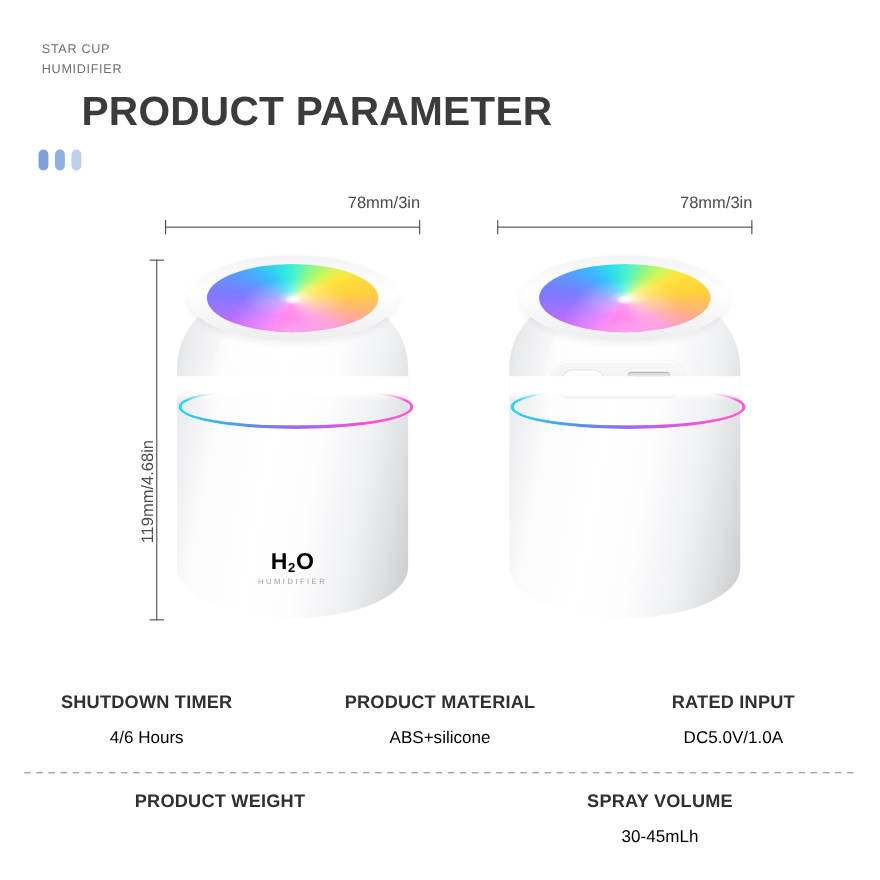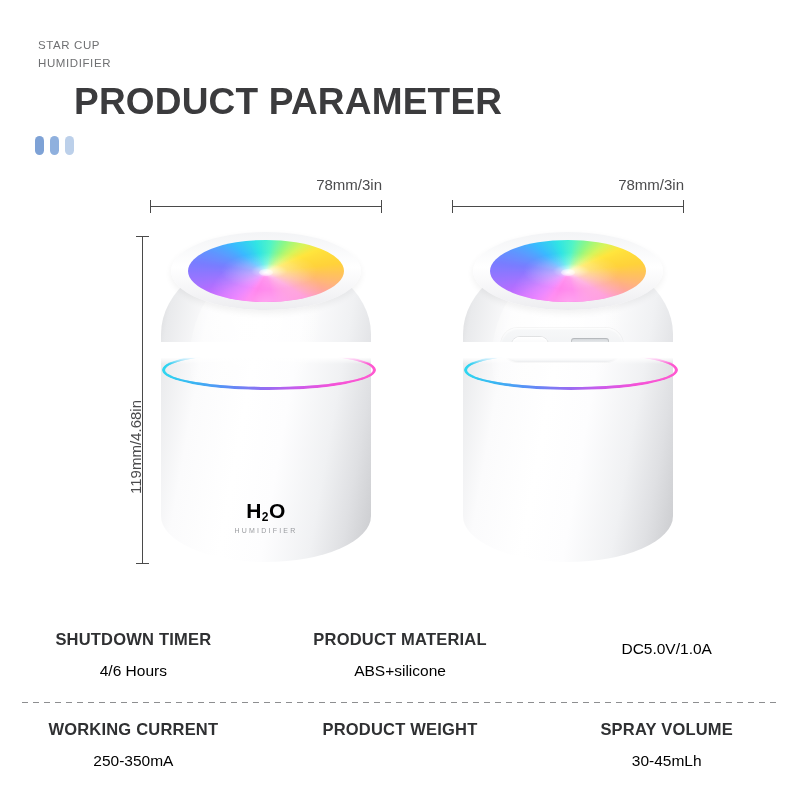--- a/index.html
+++ b/index.html
@@ -448,31 +448,28 @@
   <div class="spec-row" style="top:628px;">
     <div class="spec-cell">
       <div class="spec-label">SHUTDOWN TIMER</div>
       <div class="spec-value">4/6 Hours</div>
     </div>
     <div class="spec-cell">
       <div class="spec-label">PRODUCT MATERIAL</div>
       <div class="spec-value">ABS+silicone</div>
     </div>
     <div class="spec-cell">
+      <div class="spec-label">RATED INPUT</div>
       <div class="spec-value">DC5.0V/1.0A</div>
     </div>
   </div>
 
   <div class="divider" style="top:702px;"></div>
 
   <div class="spec-row" style="top:718px;">
-    <div class="spec-cell">
-      <div class="spec-label">WORKING CURRENT</div>
-      <div class="spec-value">250-350mA</div>
-    </div>
     <div class="spec-cell">
       <div class="spec-label">PRODUCT WEIGHT</div>
     </div>
     <div class="spec-cell">
       <div class="spec-label">SPRAY VOLUME</div>
       <div class="spec-value">30-45mLh</div>
     </div>
   </div>
 
 </div>

